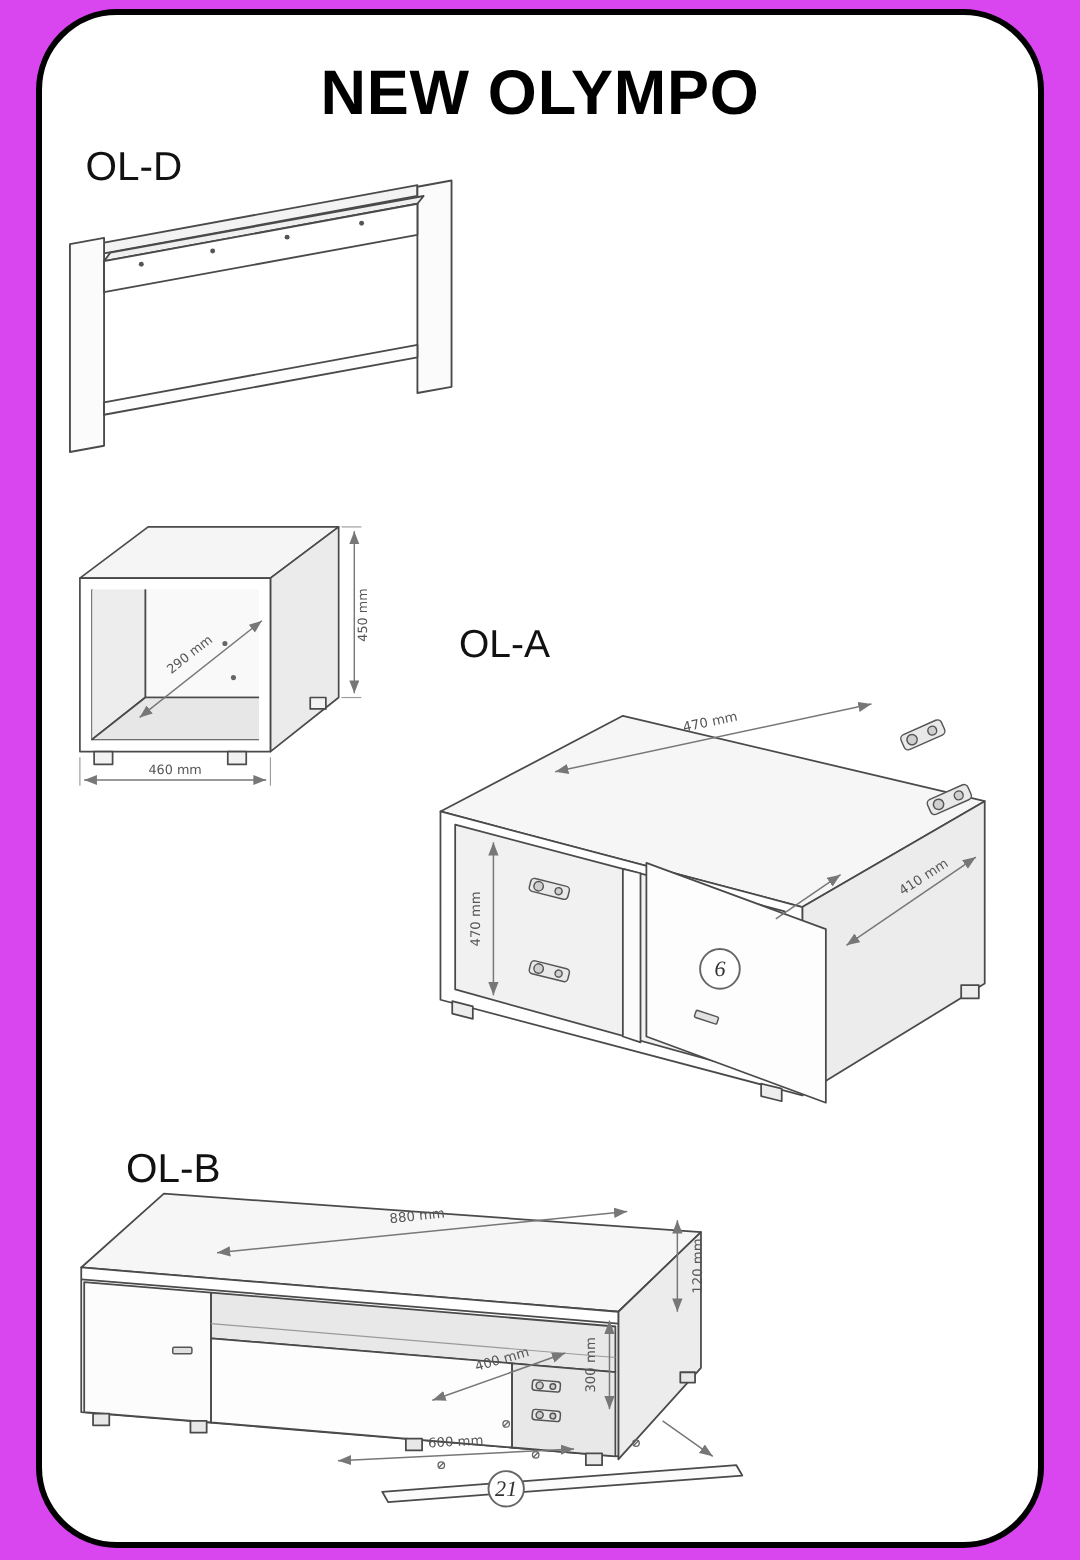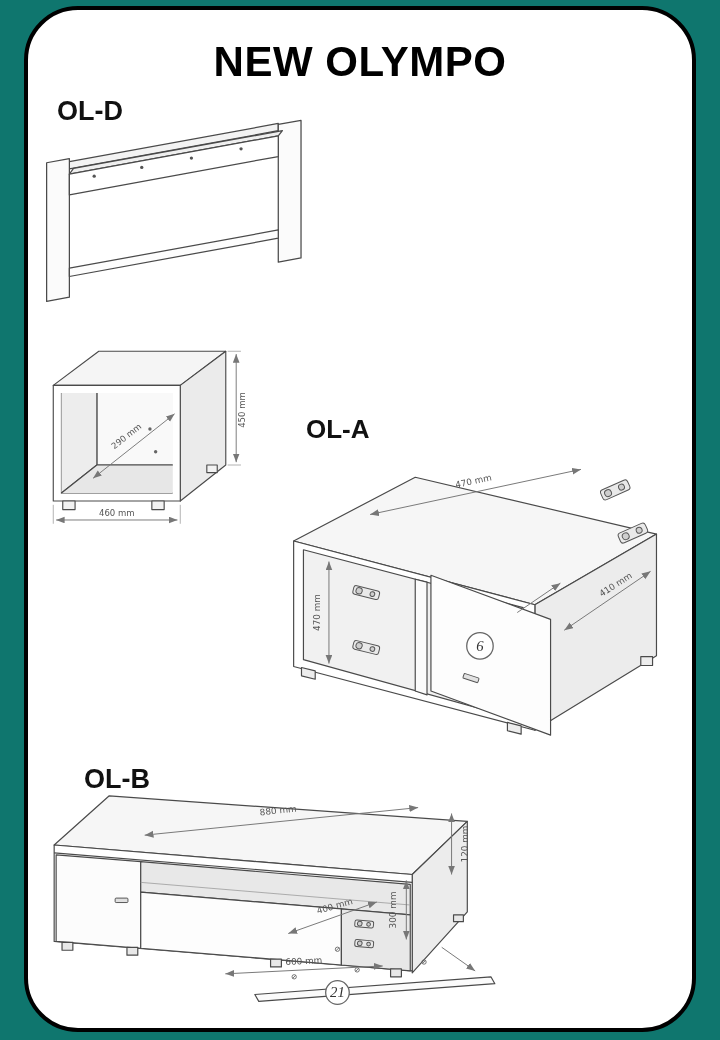--- a/index.html
+++ b/index.html
@@ -1,23 +1,23 @@
 <!DOCTYPE html>
 <html><head>
 <meta charset="utf-8">
 <style>
   * { margin:0; padding:0; box-sizing:border-box; }
   html,body { width:720px; height:1040px; background:#ffffff; }
   body { font-family:"Liberation Sans", sans-serif; }
-  .page { position:relative; width:720px; height:1040px; background:#0f766e; overflow:hidden; }
+  .page { position:relative; width:720px; height:1040px; background:#d946ef; overflow:hidden; }
   .frame { position:absolute; left:24px; right:24px; top:6px; bottom:8px;
            border:4px solid #000; border-radius:54px; background:#fff; }
   .title { position:absolute; top:38px; left:0; width:100%; text-align:center;
            font-size:42px; font-weight:800; color:#000; letter-spacing:.5px; }
-  .sec-label { position:absolute; font-weight:700; color:#111; }
+  .sec-label { position:absolute; font-weight:400; color:#111; }
   #lbl-old { left:57px;  top:96px;  font-size:27px; }
   #lbl-ola { left:306px; top:414px; font-size:26px; }
   #lbl-olb { left:84px; top:764px; font-size:27px; }
   svg { position:absolute; overflow:visible; }
   .dimline { stroke:#777; stroke-width:1; fill:none; }
   .extline { stroke:#9a9a9a; stroke-width:0.8; fill:none; }
   .dimtext { font-family:"DejaVu Sans", sans-serif; font-size:9px; fill:#555; }
   .badge   { font-family:"Liberation Serif", serif; font-style:italic; font-size:15px; fill:#333; }
   .body-line { stroke:#4a4a4a; stroke-width:1.2; stroke-linejoin:round; }
 </style>

